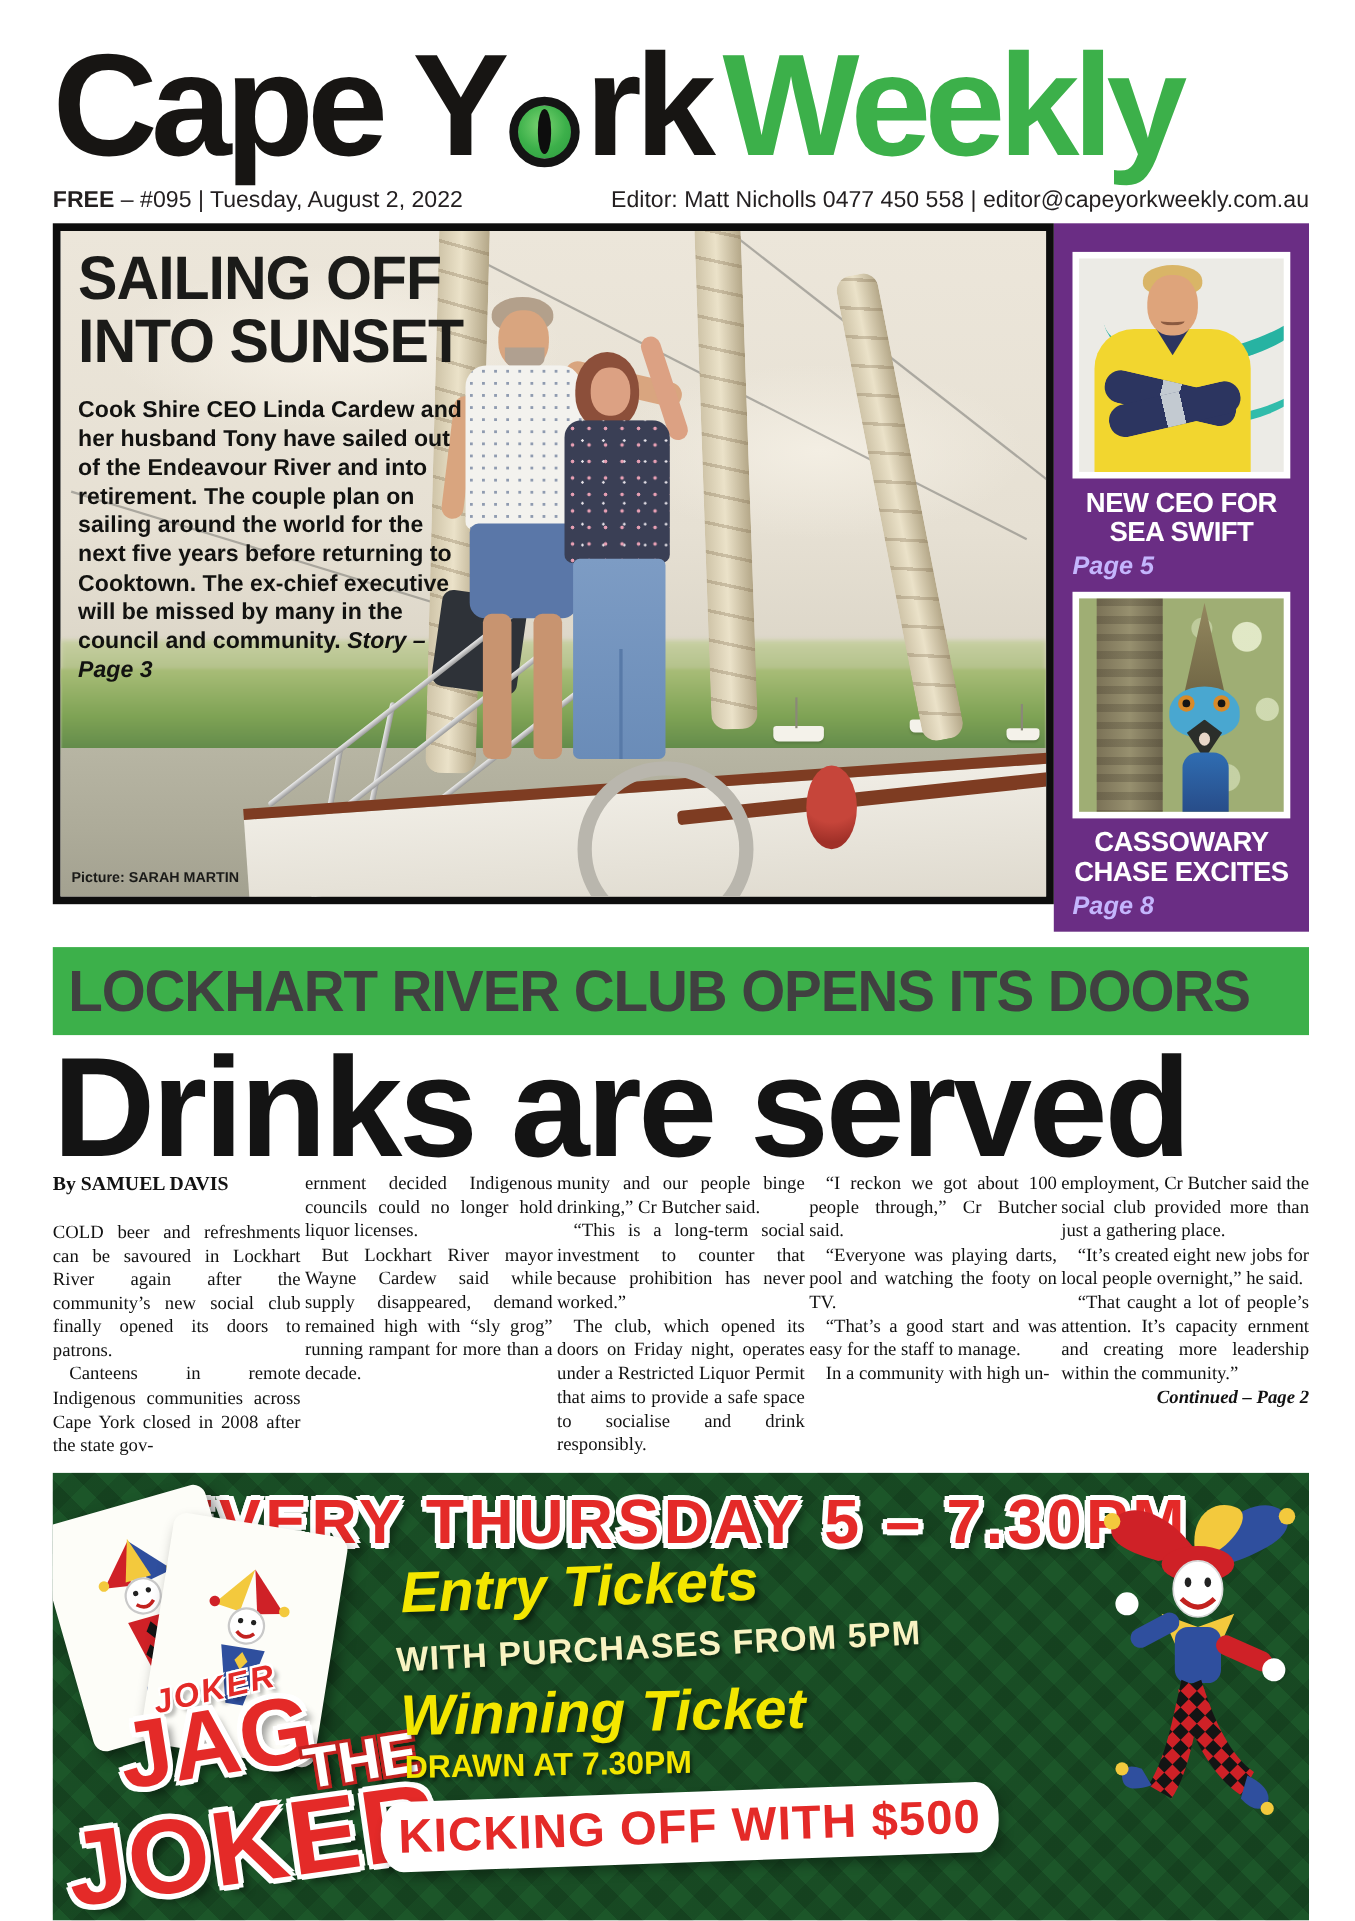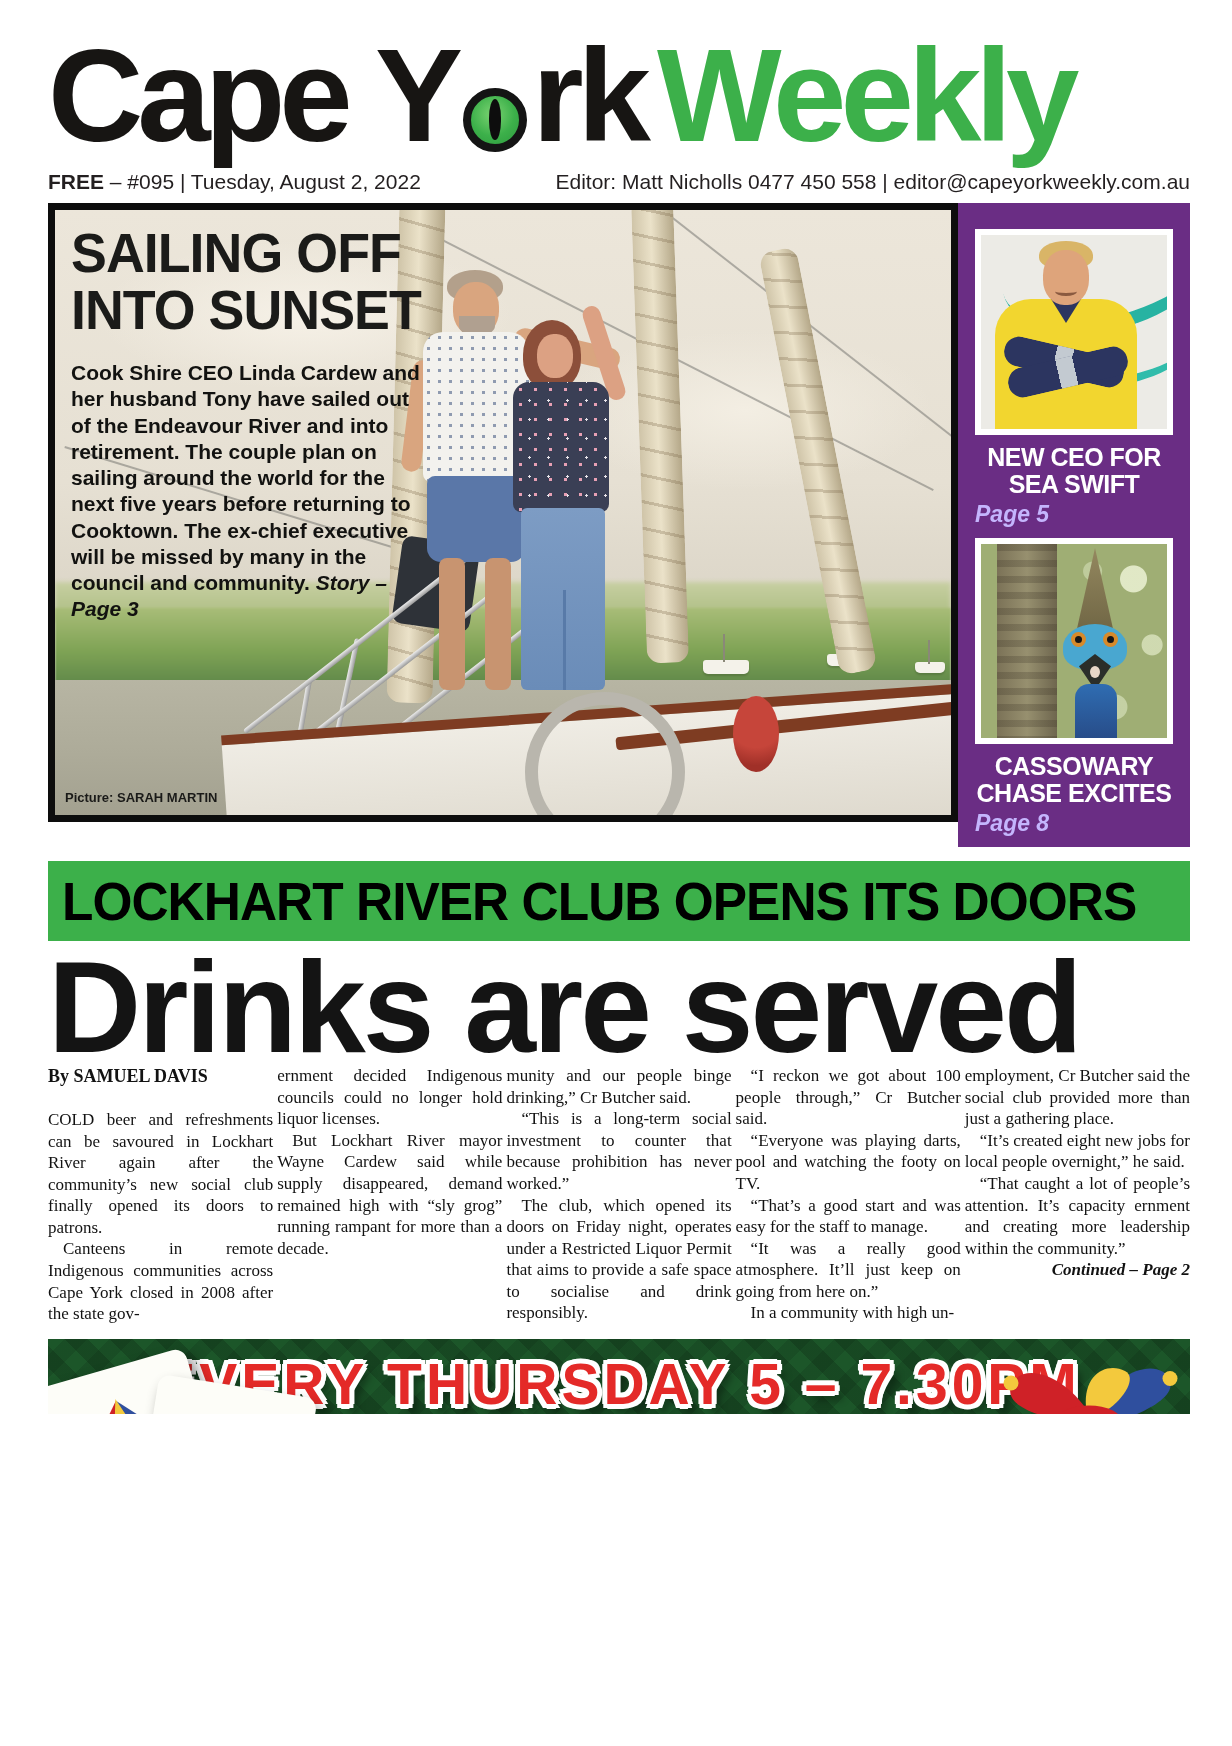--- a/index.html
+++ b/index.html
@@ -1,21 +1,21 @@
 <!DOCTYPE html>
 <html style="--green: #3cb04a; --purple: #6a2d84; --ad-green: #1c5629; --ad-green-dark: #14431f; --ad-red: #e42a28; --ad-yellow: #f3e600; --gold: #e9c94e; --ink: #1d1d1b;"><head>
 <meta charset="utf-8">
 <style>
   :root{
     --green:#3cb04a; --purple:#6a2d84; --ad-green:#1c5629; --ad-green-dark:#14431f;
     --ad-red:#e42a28; --ad-yellow:#f3e600; --gold:#e9c94e; --ink:#1d1d1b;
   }
   *{box-sizing:border-box;}
   body{margin:0;background:#fff;font-family:"Liberation Sans",sans-serif;color:var(--ink);}
-  .page{position:relative;width:1232px;height:1414px;background:#fff;overflow:hidden;padding-left:37px;}
+  .page{position:relative;width:1232px;height:1746px;background:#fff;overflow:hidden;padding-left:37px;}
   .inner{position:absolute;left:48px;top:0;width:1142px;}
 
   
   .masthead{margin-top:24px;height:138px;display:flex;align-items:flex-end;
     font-weight:700;font-size:132px;line-height:1;letter-spacing:-6px;white-space:nowrap;}
   .mast-black{color:#171513;}
   .mast-green{color:var(--green);}
   .mast-sp{width:12px;}
   .croc-eye{position:relative;display:inline-block;width:64px;height:64px;margin:0 5px 10px 6px;
     border-radius:50%;border:8px solid #141414;
@@ -124,21 +124,21 @@
   .cw-head{position:absolute;left:82px;top:80px;width:64px;height:46px;background:#49a7d0;border-radius:50% 50% 40% 40%;}
   .cw-eye{position:absolute;width:15px;height:15px;background:#d78a2a;border-radius:50%;}
   .cw-eye:after{content:"";position:absolute;left:4px;top:4px;width:7px;height:7px;background:#151515;border-radius:50%;}
   .cw-e1{left:90px;top:88px;} .cw-e2{left:122px;top:88px;}
   .cw-beak{position:absolute;left:98px;top:110px;width:32px;height:36px;background:#2b2e2a;
     clip-path:polygon(50% 0,0 34%,50% 100%,100% 34%);}
   .cw-mouth{position:absolute;left:109px;top:122px;width:10px;height:12px;background:#e8d7c8;border-radius:50%;}
   .cw-neck{position:absolute;left:94px;top:140px;width:42px;height:58px;background:linear-gradient(180deg,#2f6db2,#274a86);border-radius:14px 14px 0 0;}
 
   
-  .banner{margin-top:14px;height:80px;background:var(--green);color:#000000;display:flex;align-items:center;padding-left:14px;overflow:hidden;}
+  .banner{margin-top:14px;height:80px;background:var(--green);color:#404040;display:flex;align-items:center;padding-left:14px;overflow:hidden;}
   .banner span{font-weight:700;font-size:53px;letter-spacing:-1px;transform:scaleX(.97);transform-origin:left center;white-space:nowrap;}
 
   
   .headline{margin:8px 0 0;font-weight:700;font-size:129px;line-height:.9;letter-spacing:-3px;color:#141414;white-space:nowrap;}
 
   
   .columns{display:flex;gap:4px;font-family:"Liberation Serif",serif;}
   .col{flex:1;font-size:17px;line-height:1.27;text-align:justify;color:#121212;}
   .col p{margin:0;}
   .col p + p{text-indent:15px;}
@@ -308,21 +308,20 @@
     </div>
     <div class="col">
       <p>munity and our people binge drinking,” Cr Butcher said.</p>
       <p>“This is a long-term social investment to counter that because prohibition has never worked.”</p>
       <p>The club, which opened its doors on Friday night, operates under a Restricted Liquor Permit that aims to provide a safe space to socialise and drink responsibly.</p>
     </div>
     <div class="col">
       <p class="ind">“I reckon we got about 100 people through,” Cr Butcher said.</p>
       <p>“Everyone was playing darts, pool and watching the footy on TV.</p>
       <p>“That’s a good start and was easy for the staff to manage.</p>
-      <p>“It was a really good atmosphere. It’ll just keep on going from here on.”</p>
       <p>In a community with high un-</p>
     </div>
     <div class="col">
       <p>employment, Cr Butcher said the social club provided more than just a gathering place.</p>
       <p>“It’s created eight new jobs for local people overnight,” he said.</p>
       <p>“That caught a lot of people’s attention. It’s capacity ernment and creating more leadership within the community.”</p>
       <p class="cont">Continued – Page 2</p>
     </div>
   </div>
 

